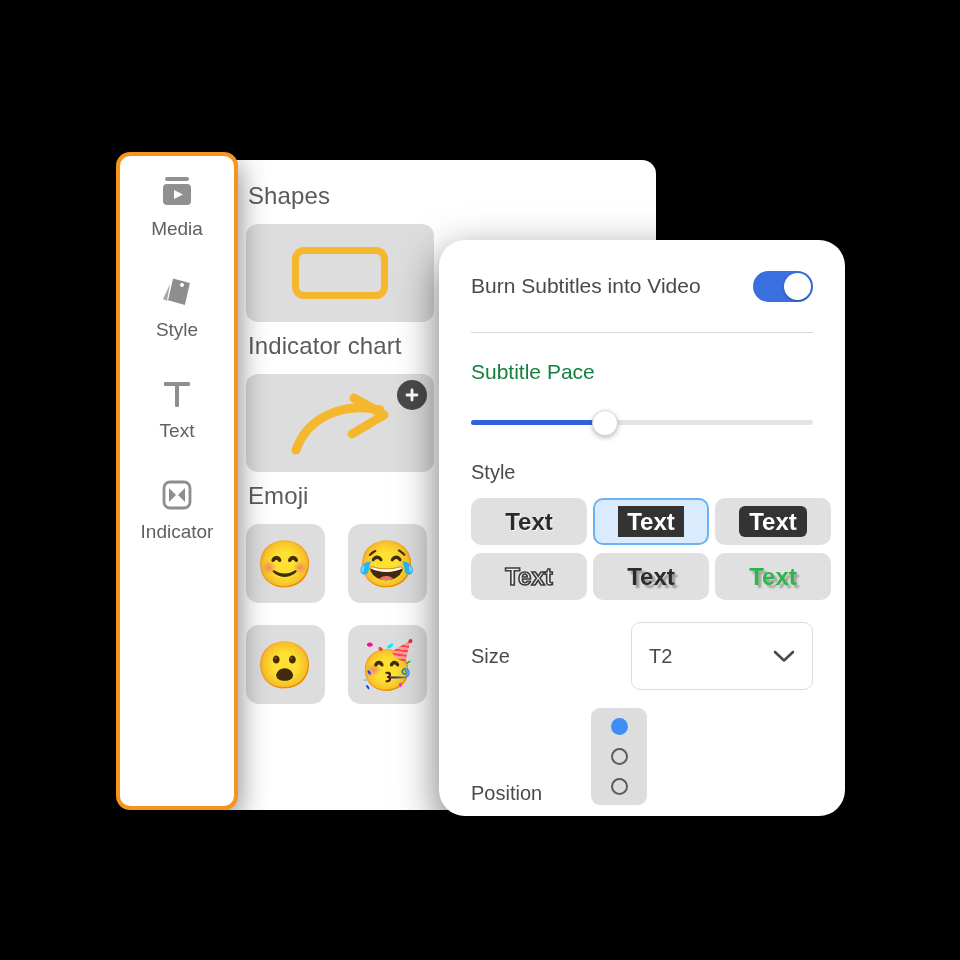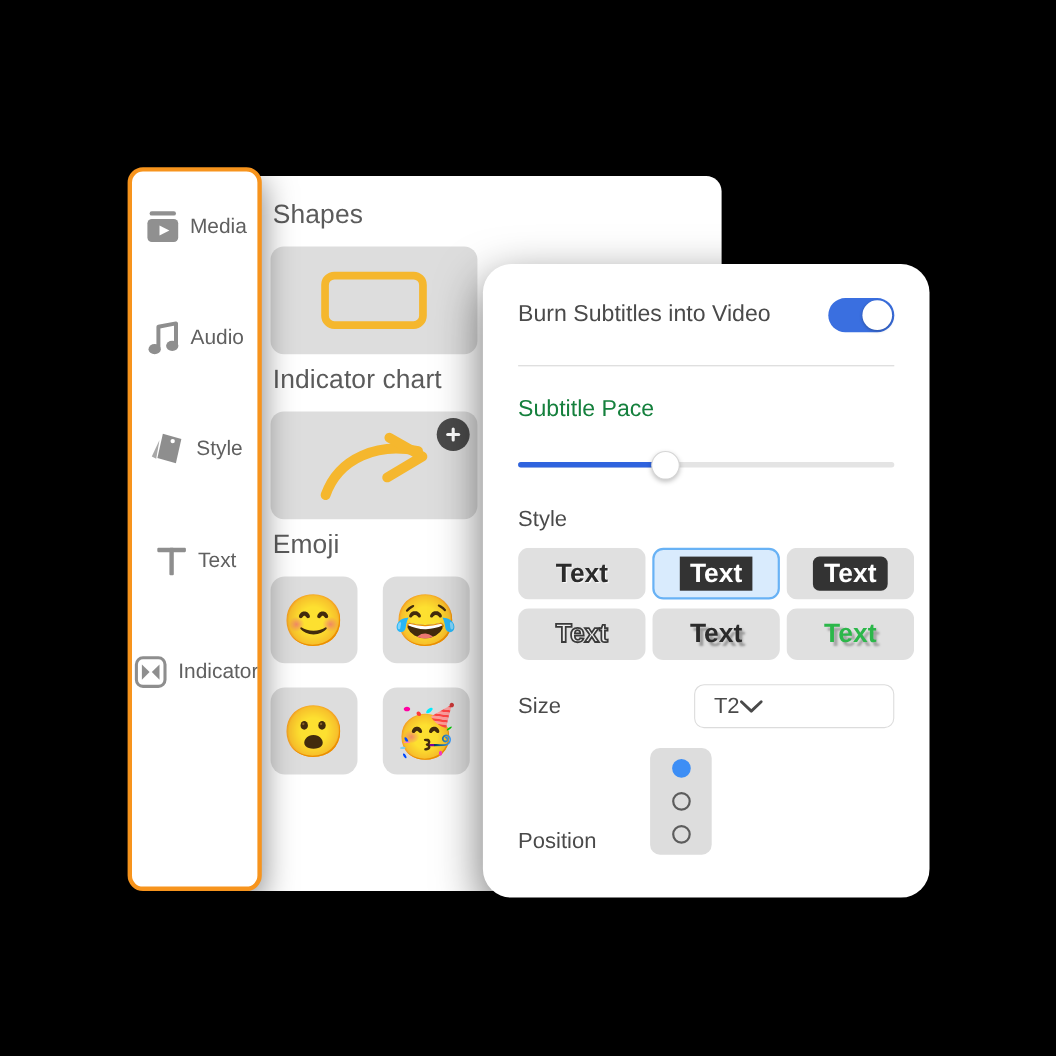--- a/index.html
+++ b/index.html
@@ -140,20 +140,21 @@
     background: #ffffff;
     border: 4px solid #f7941d;
     border-radius: 14px;
     box-sizing: border-box;
     box-shadow: 0 10px 30px rgba(0,0,0,0.5);
     overflow: hidden;
   }
   .side-item {
     height: 101px;
     display: flex;
+    flex-direction: column;
     align-items: center;
     justify-content: center;
     gap: 7px;
     color: #606060;
   }
   .side-item .si-label {
     font-size: 19px;
     font-weight: 400;
   }
   .side-item.active {
@@ -303,27 +304,27 @@
     margin-top: 22px;
     gap: 40px;
   }
   .row-field .field-label {
     width: 120px;
     font-size: 20px;
     color: #4a4a4a;
   }
   .select-box {
     flex: 1;
-    height: 40px;
+    height: 68px;
     border: 1px solid #dcdcdc;
     border-radius: 9px;
     background: #ffffff;
     display: flex;
     align-items: center;
-    justify-content: flex-start;
+    justify-content: space-between;
     padding: 0 17px;
     box-sizing: border-box;
     font-size: 20px;
     color: #4a4a4a;
   }
 
   .row-position {
     display: flex;
     align-items: flex-end;
     margin-top: 18px;
@@ -407,30 +408,20 @@
       <span class="side-icon">
         <svg width="36" height="34" viewBox="0 0 36 34">
           <rect x="6" y="2" width="24" height="4" rx="2" fill="#909090"></rect>
           <rect x="4" y="9" width="28" height="21" rx="4" fill="#909090"></rect>
           <path d="M15 15 L24 19.5 L15 24 Z" fill="#ffffff"></path>
         </svg>
       </span>
       <span class="si-label">Media</span>
     </div>
 
-    <div class="side-item">
-      <span class="side-icon">
-        <svg width="34" height="36" viewBox="0 0 34 36">
-          <path d="M12 27 L12 7 L28 4 L28 24" stroke="#8e8e8e" stroke-width="3.6" fill="none" stroke-linejoin="round"></path>
-          <ellipse cx="8.6" cy="27.4" rx="5.6" ry="4.6" fill="#8e8e8e"></ellipse>
-          <ellipse cx="24.6" cy="24.4" rx="5.6" ry="4.6" fill="#8e8e8e"></ellipse>
-        </svg>
-      </span>
-      <span class="si-label">Audio</span>
-    </div>
 
     <div class="side-item">
       <span class="side-icon">
         <svg width="38" height="36" viewBox="0 0 38 36">
           <path d="M17 3 L33 10 L25 31 L9 24 Z" fill="#8e8e8e" transform="rotate(-8 19 17)"></path>
           <path d="M12 9 L9 26 L5 24 Z" fill="#a8a8a8"></path>
           <circle cx="24" cy="10" r="2" fill="#ffffff"></circle>
         </svg>
       </span>
       <span class="si-label">Style</span>

